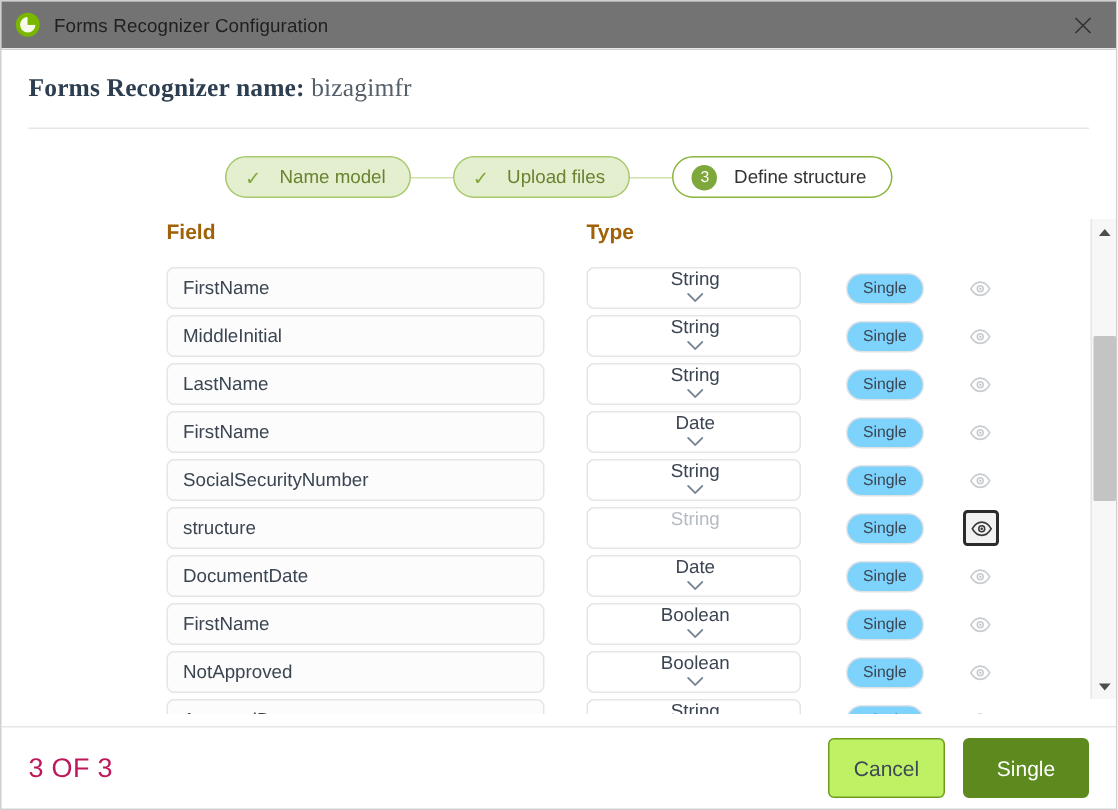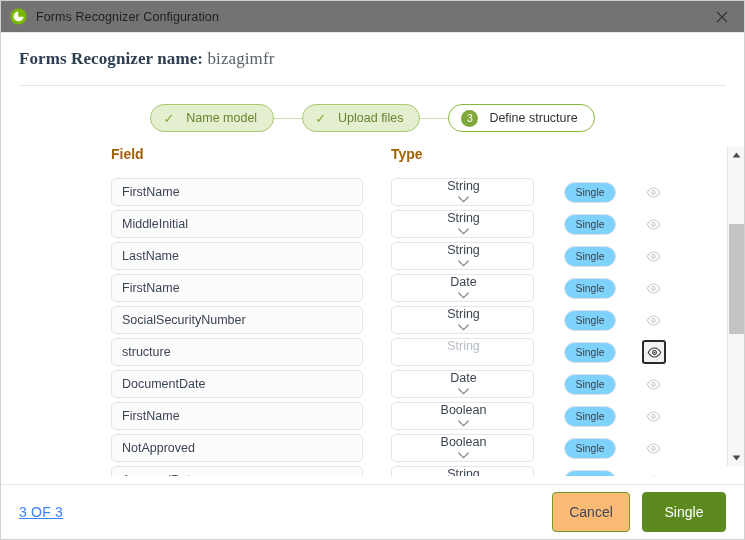--- a/index.html
+++ b/index.html
@@ -256,37 +256,36 @@
   
   .footer {
     flex: 0 0 55px;
     height: 55px;
     border-top: 1px solid #e6e6e6;
     display: flex;
     align-items: center;
     padding: 0 18px;
   }
   .page-count {
-    font-size: 14px;
-    color: #3b82f6;
+    font-size: 18px;
+    color: #be185d;
     letter-spacing: .2px;
-    text-decoration: underline;
   }
   .footer-spacer { flex: 1 1 auto; }
   .btn {
     height: 40px;
     border-radius: 4px;
     font-size: 14px;
     display: flex; align-items: center; justify-content: center;
     cursor: pointer;
   }
   .btn-cancel {
     width: 78px;
     border: 1px solid #6f9b22;
-    background: #fdba74;
+    background: #bef264;
     color: #3e4a56;
     margin-right: 12px;
   }
   .btn-finish {
     width: 84px;
     border: 1px solid #5c8a1e;
     background: #5c8a1e;
     color: #ffffff;
   }
 </style>

